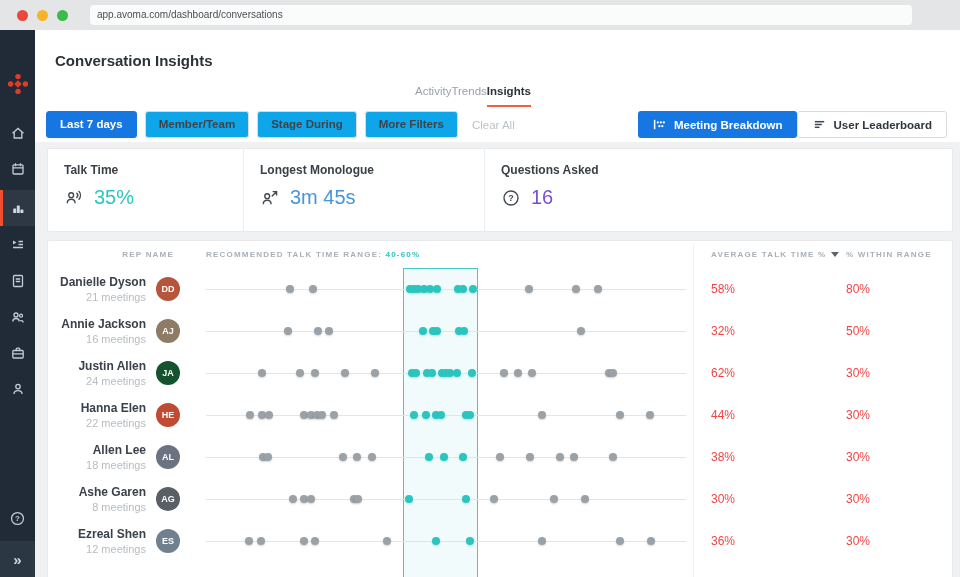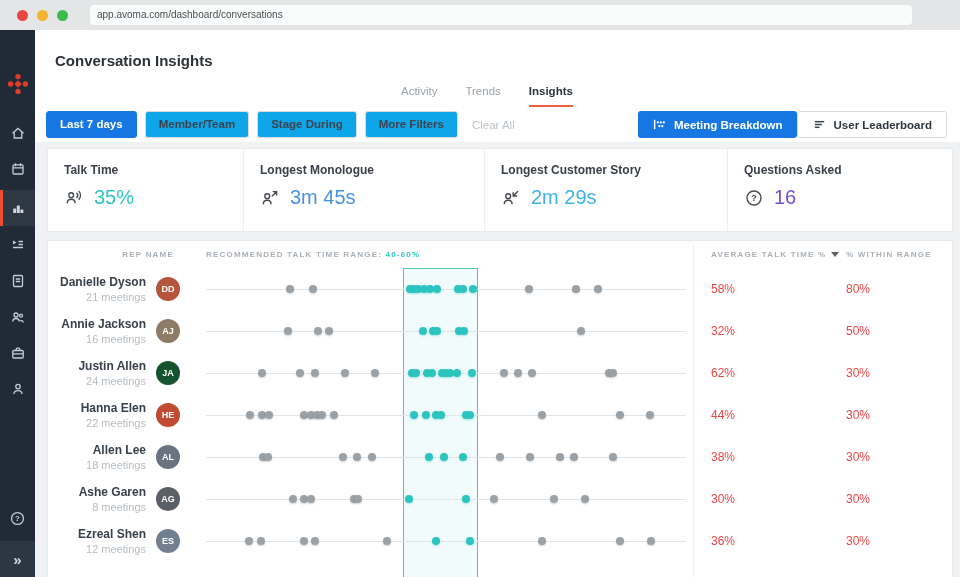--- a/index.html
+++ b/index.html
@@ -20,21 +20,21 @@
   .side-active { position:absolute; left:0; width:35px; height:36px; background:#2d3844; display:flex; align-items:center; justify-content:center; }
   .side-active::before { content:""; position:absolute; left:0; top:0; bottom:0; width:3px; background:#f04f2f; }
   .collapse-strip { position:absolute; left:0; top:511px; width:35px; height:36px; background:#2c3744; color:#cfd6dc; font-size:15px; font-weight:bold; display:flex; align-items:center; justify-content:center; }
   .side-avatar { width:18px; height:18px; border-radius:50%; background:#b85038; border:1px solid #8d3c2b; }
 
   
   .main { position:absolute; left:35px; top:30px; width:925px; height:547px; }
   .top-white { position:absolute; left:0; top:0; width:925px; height:112px; background:#ffffff; }
   .page-title { position:absolute; left:20px; top:22px; font-size:15px; font-weight:bold; color:#2c3238; }
 
-  .tabs { position:absolute; left:366px; top:55px; display:flex; gap:28px; }
+  .tabs { position:absolute; left:380px; top:55px; display:flex; }
   .tab { font-size:11.5px; color:#9aa2aa; padding-bottom:8px; cursor:default; }
   .tab.active { color:#2b3238; font-weight:bold; border-bottom:2px solid #ee5f42; }
 
   .filter-bar { position:absolute; left:11px; top:81px; right:13px; height:27px; display:flex; align-items:center; }
   .btn { height:27px; padding:0 13px; margin-right:8px; background:#0ea5e9; border:1px solid #d9dcdf; border-radius:3px; font-size:11.5px; font-weight:bold; color:#3c444c; line-height:25px; box-shadow:0 1px 2px rgba(0,0,0,.05); }
   .btn.primary { background:#1677e2; border-color:#1677e2; color:#fff; }
   .clear-label { font-size:11.5px; color:#bcc2c7; margin-left:6px; }
   .view-toggle { margin-left:auto; display:flex; }
   .toggle-btn { height:27px; display:flex; align-items:center; gap:7px; padding:0 14px; font-size:11.5px; font-weight:bold; border-radius:3px; }
   .toggle-btn.active { background:#1677e2; color:#fff; }
@@ -217,31 +217,20 @@
         <div class="stat-valrow">
           <svg width="20" height="20" viewBox="0 0 20 20" fill="none" stroke="#454b52" stroke-width="1.4">
             <circle cx="7.2" cy="8.2" r="2.4"></circle>
               <path d="M3.3 16.2c0-2.5 1.7-3.9 3.9-3.9s3.9 1.4 3.9 3.9"></path>
             <path d="M12.2 8 L16.6 3.6 M13.2 3.6h3.4v3.4" stroke-linecap="round"></path>
           </svg>
           <span class="stat-value" style="color: rgb(71, 147, 220);">3m 45s</span>
         </div>
       </div>
       <div class="stat">
-        <div class="stat-label">Longest Customer Story</div>
-        <div class="stat-valrow">
-          <svg width="20" height="20" viewBox="0 0 20 20" fill="none" stroke="#454b52" stroke-width="1.4">
-            <circle cx="7.2" cy="8.2" r="2.4"></circle>
-              <path d="M3.3 16.2c0-2.5 1.7-3.9 3.9-3.9s3.9 1.4 3.9 3.9"></path>
-            <path d="M16.6 3.6 L12.2 8 M12.2 4.6V8h3.4" stroke-linecap="round"></path>
-          </svg>
-          <span class="stat-value" style="color: rgb(62, 178, 230);">2m 29s</span>
-        </div>
-      </div>
-      <div class="stat">
         <div class="stat-label">Questions Asked</div>
         <div class="stat-valrow">
           <svg width="20" height="20" viewBox="0 0 20 20" fill="none" stroke="#454b52" stroke-width="1.4">
             <circle cx="10" cy="10" r="7"></circle>
               <text x="10" y="13.2" text-anchor="middle" font-size="9" fill="#454b52" stroke="none" font-weight="bold">?</text>
           </svg>
           <span class="stat-value" style="color: rgb(122, 78, 210);">16</span>
         </div>
       </div>
     </div>

